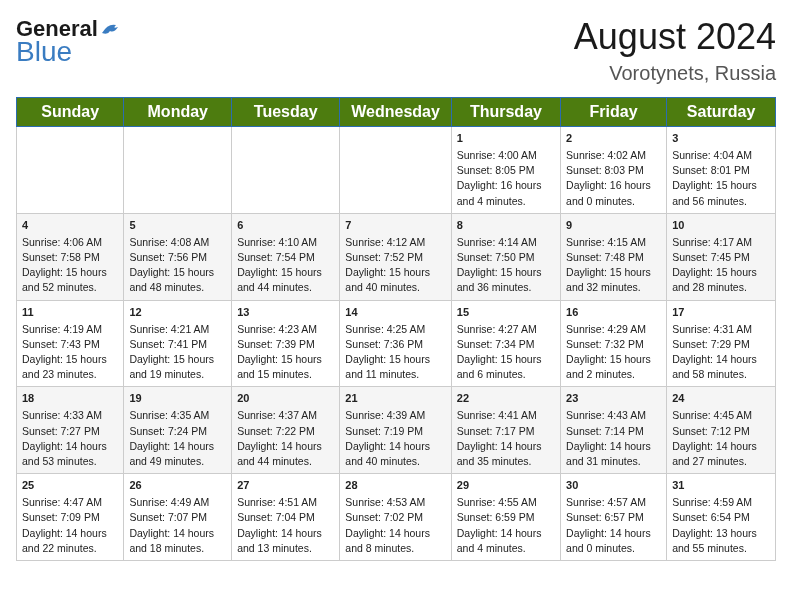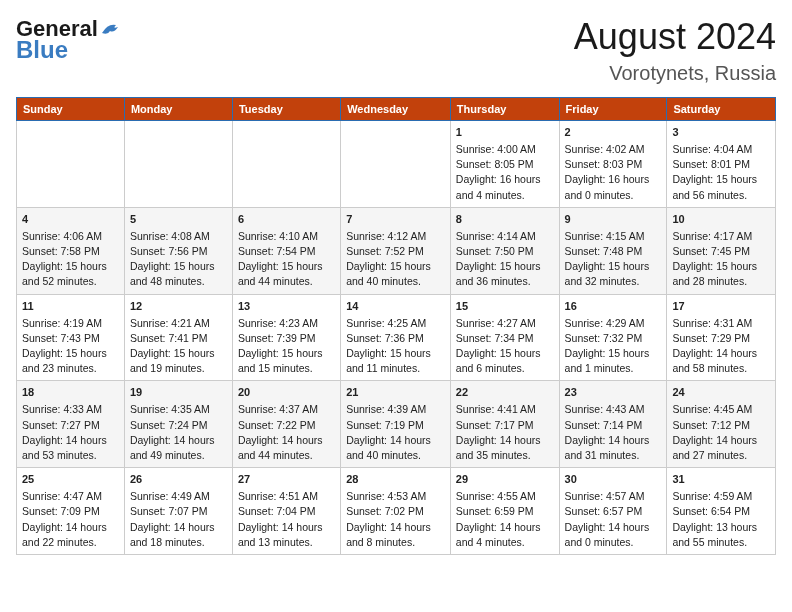--- a/index.html
+++ b/index.html
@@ -42,25 +42,25 @@
       color: #555;
       margin-top: 4px;
     }
     .calendar {
       flex: 1;
       border-collapse: collapse;
       width: 100%;
       font-size: 10.5px;
     }
     .calendar th {
-      background-color: #c2410c;
+      background-color: #4d7c0f;
       color: #fff;
       padding: 5px 6px;
-      text-align: left;
-      font-size: 11px;
+      text-align: center;
+      font-size: 16px;
       font-weight: bold;
       border: 1px solid #2a6cb1;
     }
     .calendar td {
       border: 1px solid #ccc;
       padding: 4px 5px;
       vertical-align: top;
       width: 113px;
       background: #fff;
       color: #222;
@@ -90,21 +90,21 @@
 <div class="page">
   <div class="header">
     <div class="logo">
       <div style="display:flex; align-items:center; gap:2px;">
         <span style="font-size:22px; font-weight:bold; color:#1a1a1a;">General</span>
 
         <svg width="22" height="20" viewBox="0 0 22 20">
           <path d="M2 14 Q8 4 16 6 Q12 10 18 8 Q14 14 10 12 Q8 16 2 14Z" fill="#3a7cc1"></path>
         </svg>
       </div>
-      <span style="font-size:24px; font-weight:bold; color:#3a7cc1; margin-top:-6px;">Blue</span>
+      <span style="font-size:28px; font-weight:normal; color:#3a7cc1; margin-top:-6px;">Blue</span>
     </div>
     <div class="title-block">
       <div class="month-year">August 2024</div>
       <div class="location">Vorotynets, Russia</div>
     </div>
   </div>
 
   <table class="calendar">
     <thead>
       <tr>
@@ -230,21 +230,21 @@
             <div>Sunrise: 4:27 AM</div>
             <div>Sunset: 7:34 PM</div>
             <div>Daylight: 15 hours</div>
             <div>and 6 minutes.</div>
           </td>
           <td>
             <span class="day-num">16</span>
             <div>Sunrise: 4:29 AM</div>
             <div>Sunset: 7:32 PM</div>
             <div>Daylight: 15 hours</div>
-            <div>and 1 minutes.</div>
+            <div>and 2 minutes.</div>
           </td>
           <td>
             <span class="day-num">17</span>
             <div>Sunrise: 4:31 AM</div>
             <div>Sunset: 7:29 PM</div>
             <div>Daylight: 14 hours</div>
             <div>and 58 minutes.</div>
           </td>
         </tr>
         <tr>

